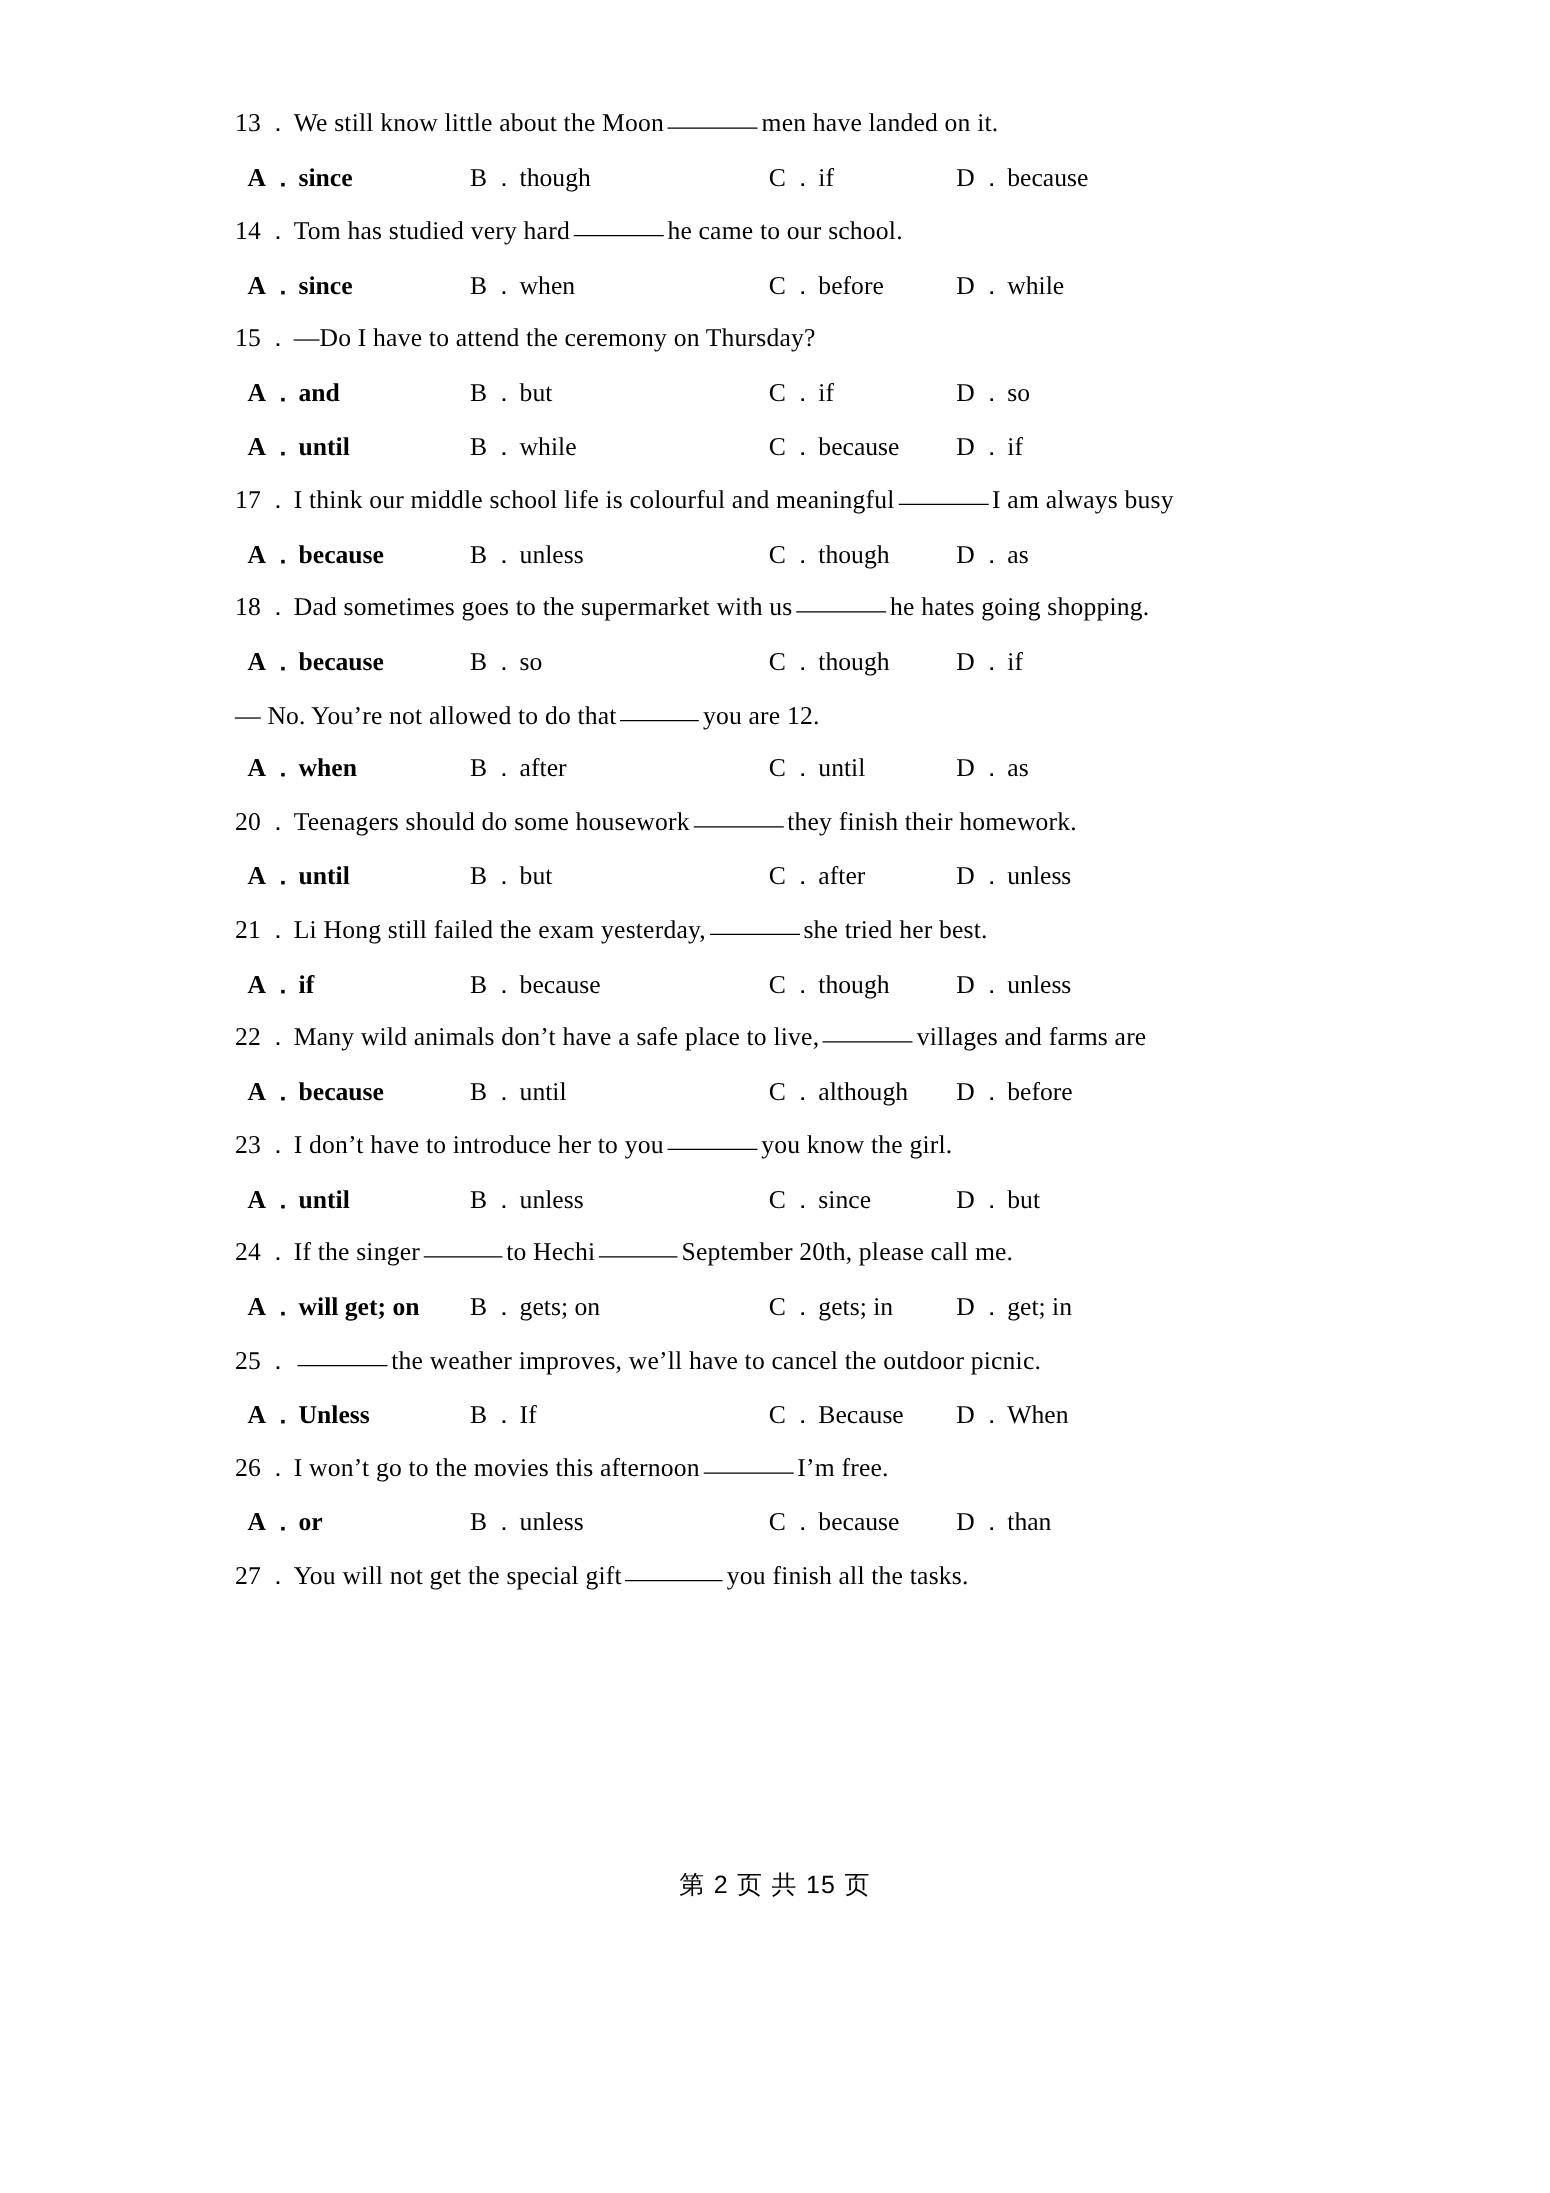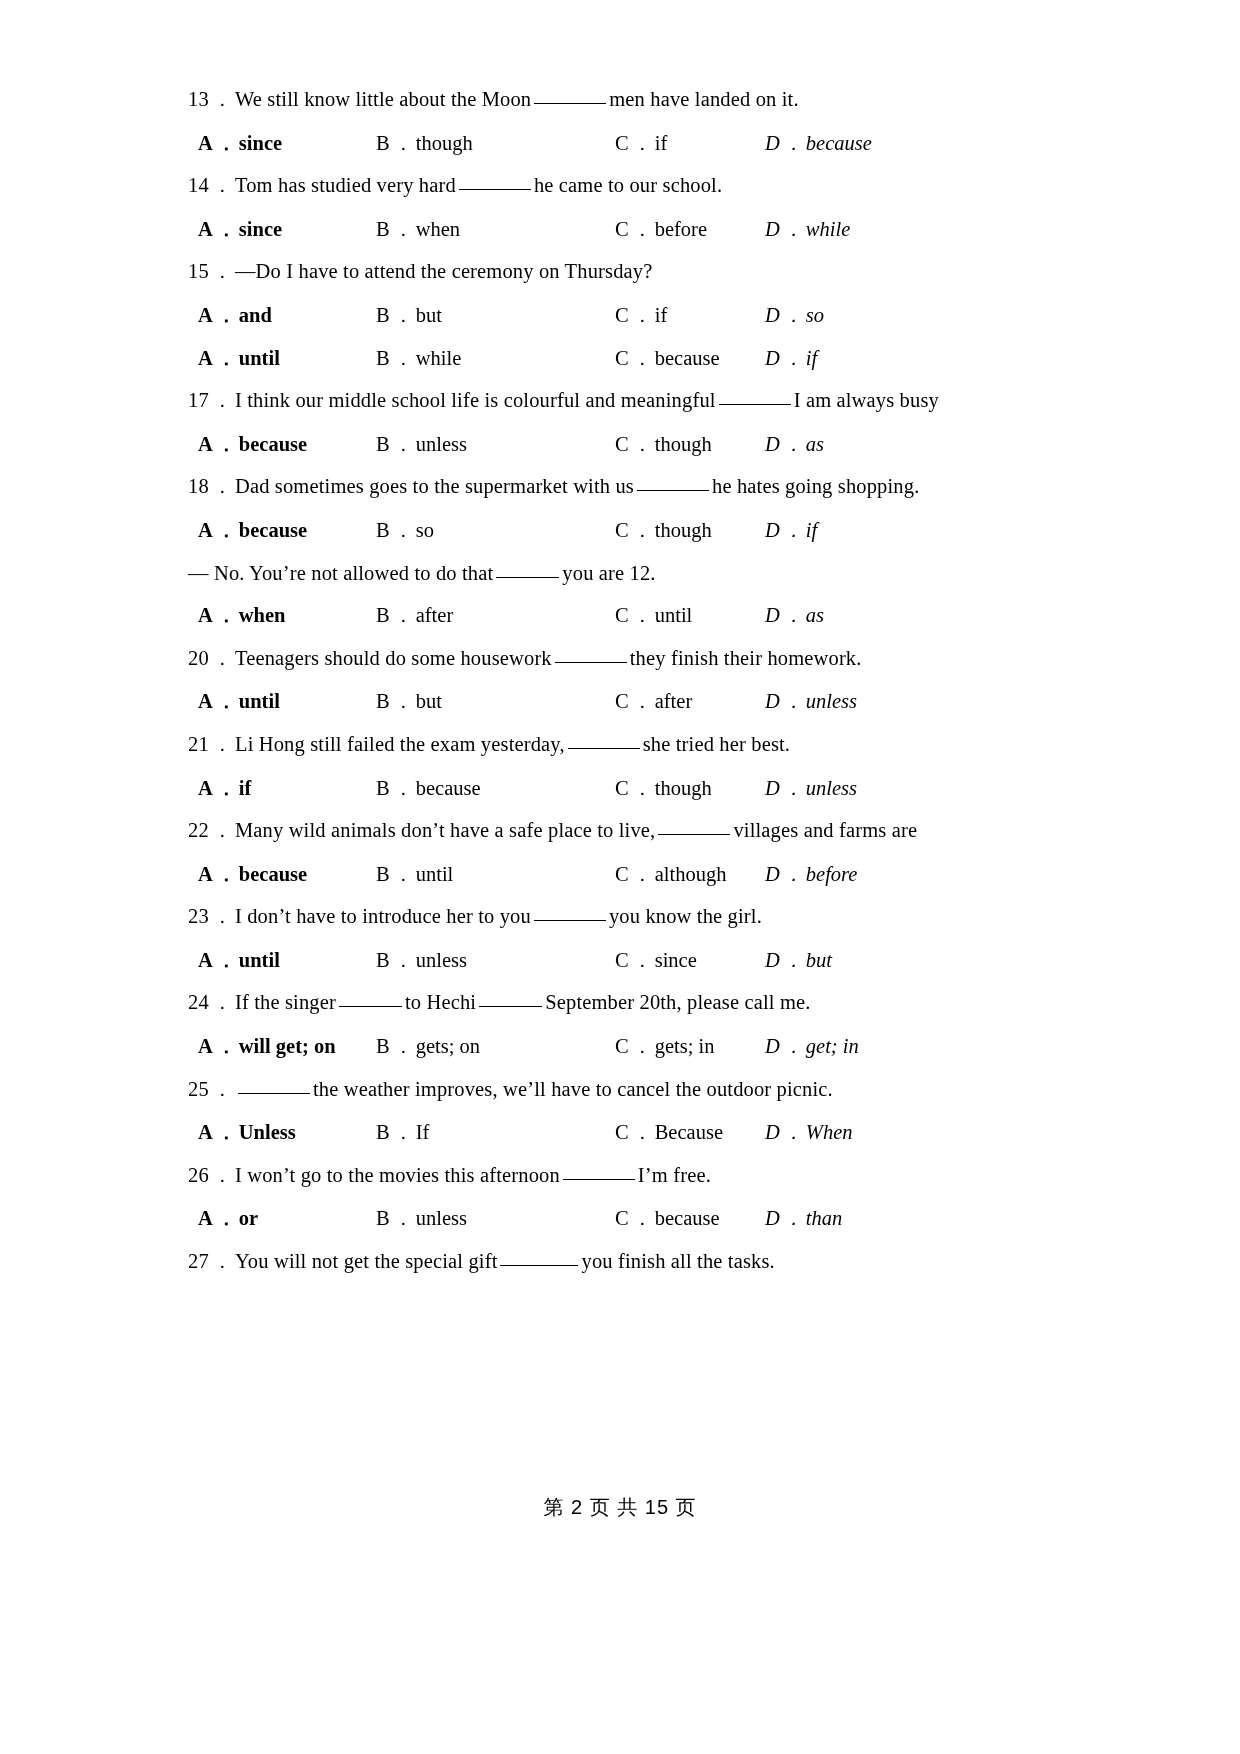--- a/index.html
+++ b/index.html
@@ -46,21 +46,21 @@
     line-height: 42.6px;
   }
   .opt {
     position: absolute;
     top: 0;
     white-space: nowrap;
   }
   .opt.a { left: 10px; font-weight: bold; }
   .opt.b { left: 188px; }
   .opt.c { left: 383px; margin-left: 44px; }
-  .opt.d { left: 577px; font-style: italic; }
+  .opt.d { left: 577px; }
   .lbl { }
   .dot {
     display: inline-block;
     padding: 0 3px 0 4px;
     font-size: 19px;
     vertical-align: baseline;
   }
   .blank {
     display: inline-block;
     border-bottom: 1.3px solid #000;

